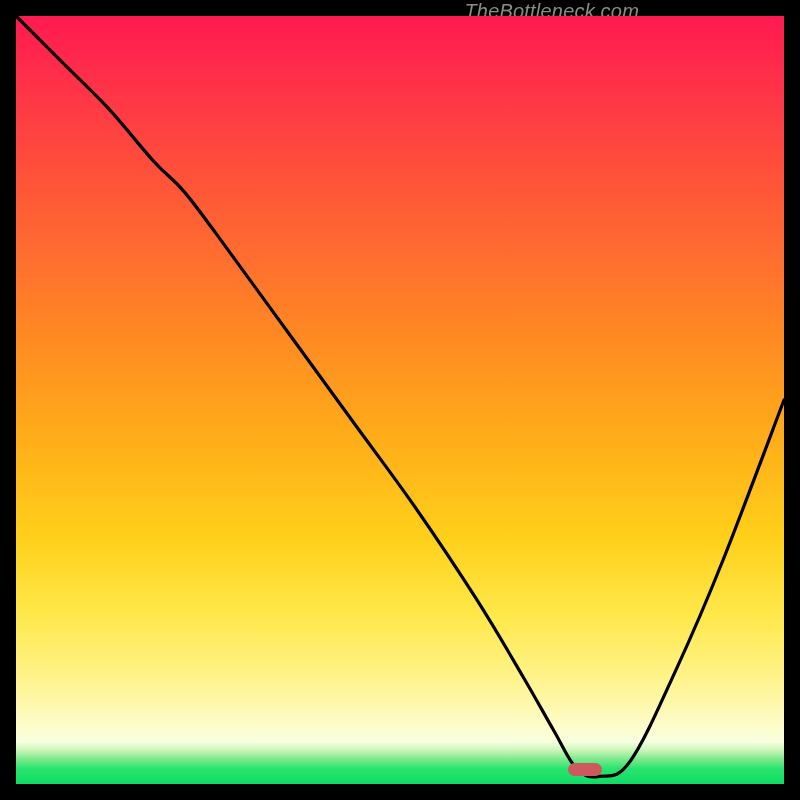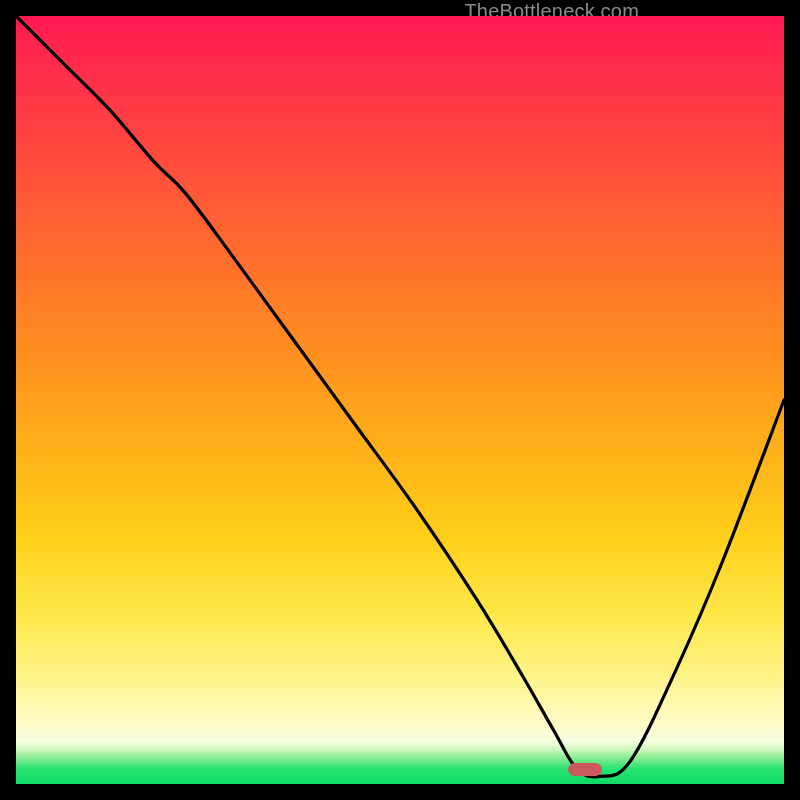--- a/index.html
+++ b/index.html
@@ -9,20 +9,21 @@
     height: 800px;
     background: #000;
     overflow: hidden;
     font-family: Arial, Helvetica, sans-serif;
   }
   .outer {
     position: relative;
     width: 645px;
     height: 800px;
     background: #000;
+    font-style: italic;
   }
   .plot {
     position: absolute;
     left: 16px;
     top: 16px;
     width: 768px;
     height: 768px;
     
     background:
       linear-gradient(to bottom,

